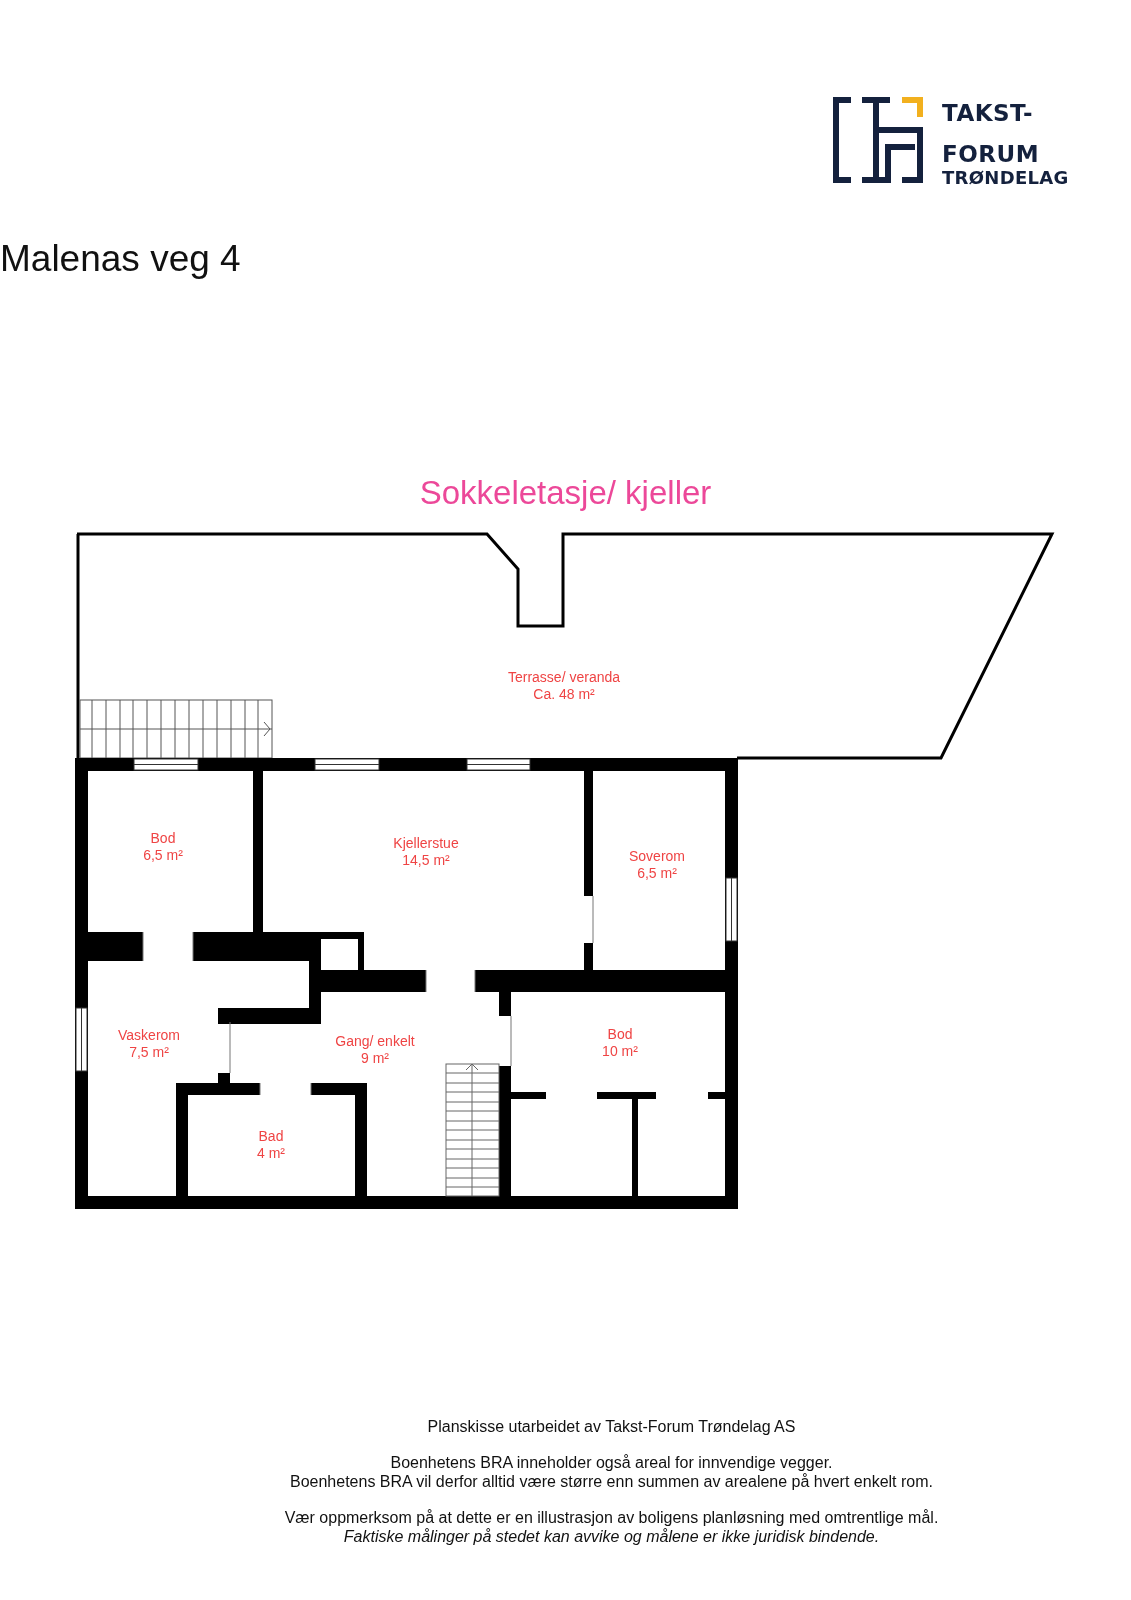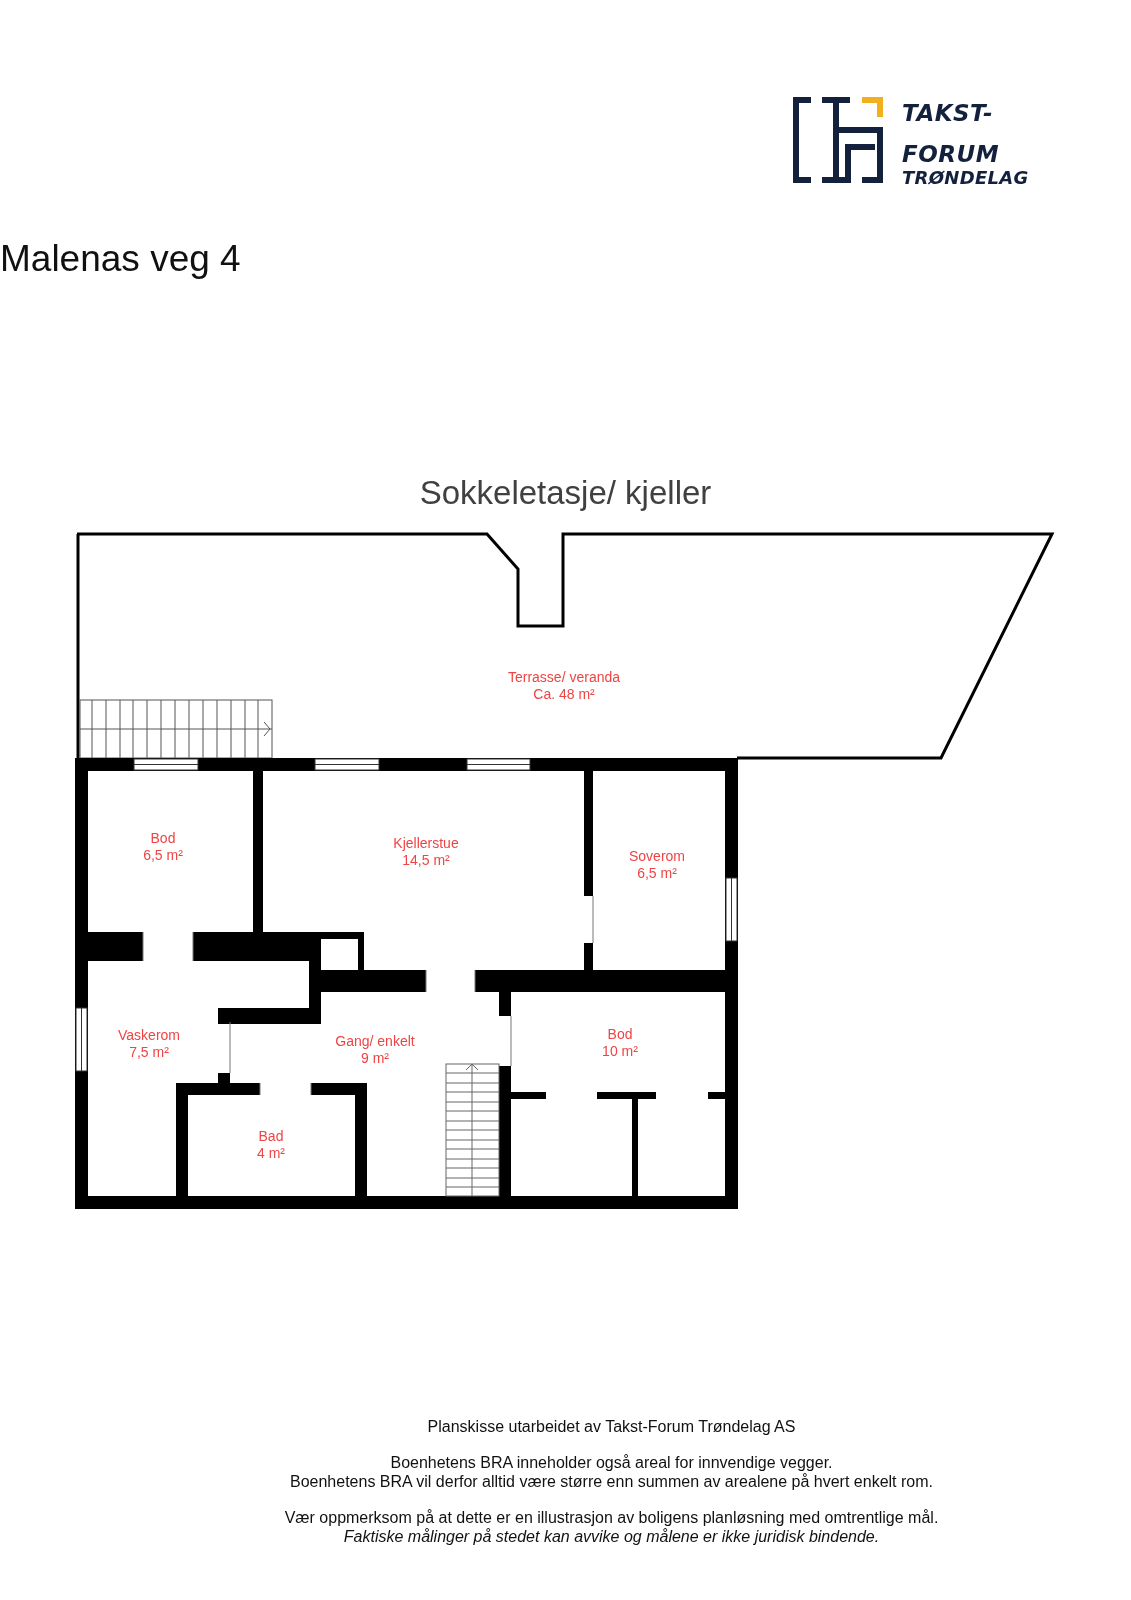--- a/index.html
+++ b/index.html
@@ -1,23 +1,23 @@
 <!DOCTYPE html>
 <html><head>
   <meta charset="utf-8">
   <style>
     html, body { margin: 0; padding: 0; background: #ffffff; }
     body { width: 1131px; height: 1600px; position: relative; overflow: hidden; font-family: "Liberation Sans", sans-serif; color: #111; }
-    .logo { position: absolute; left: 790px; top: 94px; width: 220px; height: 92px; font-style: italic; }
+    .logo { position: absolute; left: 830px; top: 94px; width: 220px; height: 92px; }
     .logo-text { position: absolute; left: 112px; top: 8px; font-family: "DejaVu Sans", sans-serif; font-weight: bold; color: #14213d; line-height: 1; }
     .logo-text .l1, .logo-text .l2 { font-size: 23px; letter-spacing: 0.5px; display: block; }
     .logo-text .l2 { margin-top: 18px; }
     .logo-text .l3 { font-size: 18px; display: block; margin-top: 3px; letter-spacing: 0.3px; }
     .title { position: absolute; left: 0; width: 909px; top: 238px; text-align: left; font-size: 37px; color: #111; }
-    .subtitle { position: absolute; left: 0; width: 1131px; top: 474px; text-align: center; font-size: 33px; color: #404040; }
+    .subtitle { position: absolute; left: 0; width: 1131px; top: 474px; text-align: center; font-size: 33px; color: #ec4899; }
     .plan { position: absolute; left: 0; top: 0; }
     .room-label { position: absolute; text-align: center; font-size: 14px; line-height: 17px; color: #ef4444; transform: translateX(-50%); white-space: nowrap; }
     .footer { position: absolute; left: 0; width: 1131px; text-align: center; font-size: 16px; line-height: 19px; color: #111; padding-left: 46px; }
   </style>
 </head>
 <body>
 
 <div class="logo">
   <svg width="100" height="92" viewBox="0 0 100 92">
     <g fill="#14213d">

